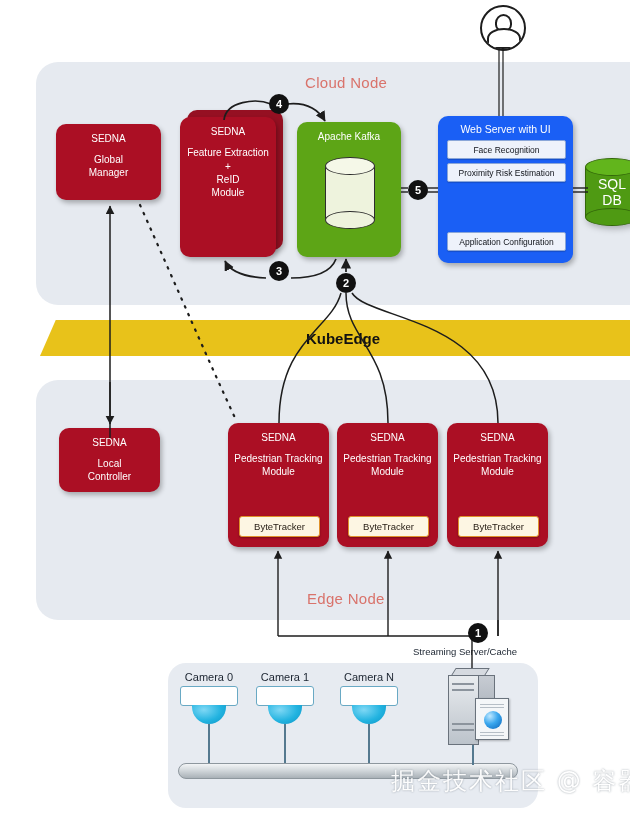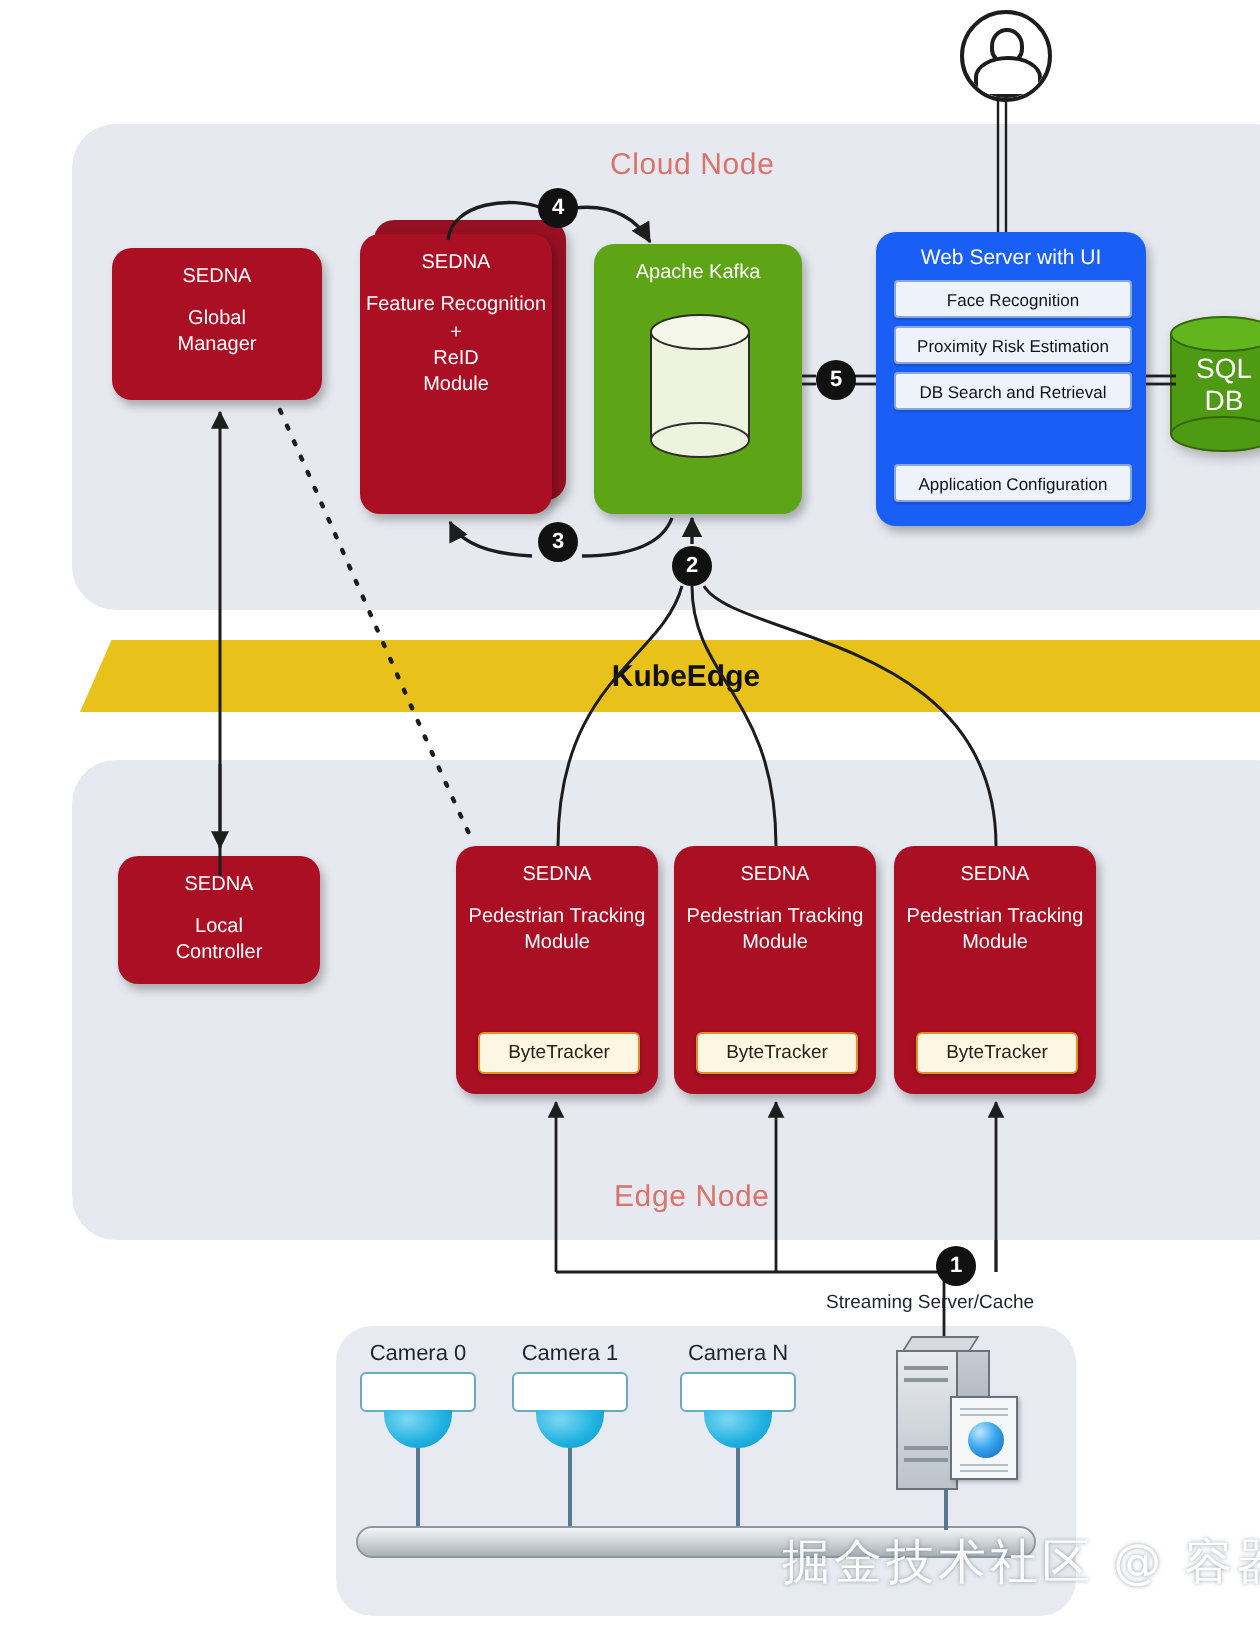--- a/index.html
+++ b/index.html
@@ -122,21 +122,21 @@
 
   <div class="box red" style="left:28px;top:124px;width:105px;height:76px;">
     <div class="ttl">SEDNA</div>
     <div class="sub">Global</div>
     <div class="sub" style="margin-top:0">Manager</div>
   </div>
 
   <div class="stack-shadow" style="left:159px;top:110px;width:96px;height:140px;"></div>
   <div class="box red" style="left:152px;top:117px;width:96px;height:140px;">
     <div class="ttl">SEDNA</div>
-    <div class="sub">Feature Recognition</div>
+    <div class="sub">Feature Extraction</div>
     <div class="sub" style="margin-top:1px">+</div>
     <div class="sub" style="margin-top:1px">ReID</div>
     <div class="sub" style="margin-top:0">Module</div>
   </div>
 
   <div class="box green" style="left:269px;top:122px;width:104px;height:135px;">
     <div class="ttl">Apache Kafka</div>
   </div>
   <div class="cyl" style="left:297px;top:157px;width:50px;height:72px;">
     <div class="body" style="background:#eef3dd;border-left:1.4px solid #2d2d2d;border-right:1.4px solid #2d2d2d;"></div>
@@ -145,23 +145,20 @@
   </div>
 
   <div class="box blue" style="left:410px;top:116px;width:135px;height:147px;">
     <div class="ttl" style="font-size:10.5px;margin-top:7px;">Web Server with UI</div>
   </div>
   <div class="ws-item" style="left:419px;width:117px;top:140px;">
       <span>Face Recognition</span>
     </div>
   <div class="ws-item" style="left:419px;width:117px;top:163px;">
       <span>Proximity Risk Estimation</span>
-    </div>
-  <div class="ws-item" style="left:419px;width:117px;top:186px;">
-      <span>DB Search and Retrieval</span>
     </div>
   <div class="ws-item" style="left:419px;width:117px;top:232px;">
       <span>Application Configuration</span>
     </div>
 
   <div class="cyl" style="left:557px;top:158px;width:54px;height:68px;filter:drop-shadow(2px 3px 3px rgba(0,0,0,.25));">
     <div class="body" style="background:#4f9a13;border-left:1.4px solid #33670a;border-right:1.4px solid #33670a;"></div>
     <div class="bot" style="background:#4f9a13;border:1.4px solid #33670a;box-sizing:border-box;"></div>
     <div class="top" style="background:#62b51c;border:1.4px solid #33670a;box-sizing:border-box;"></div>
     <div class="lbl">

